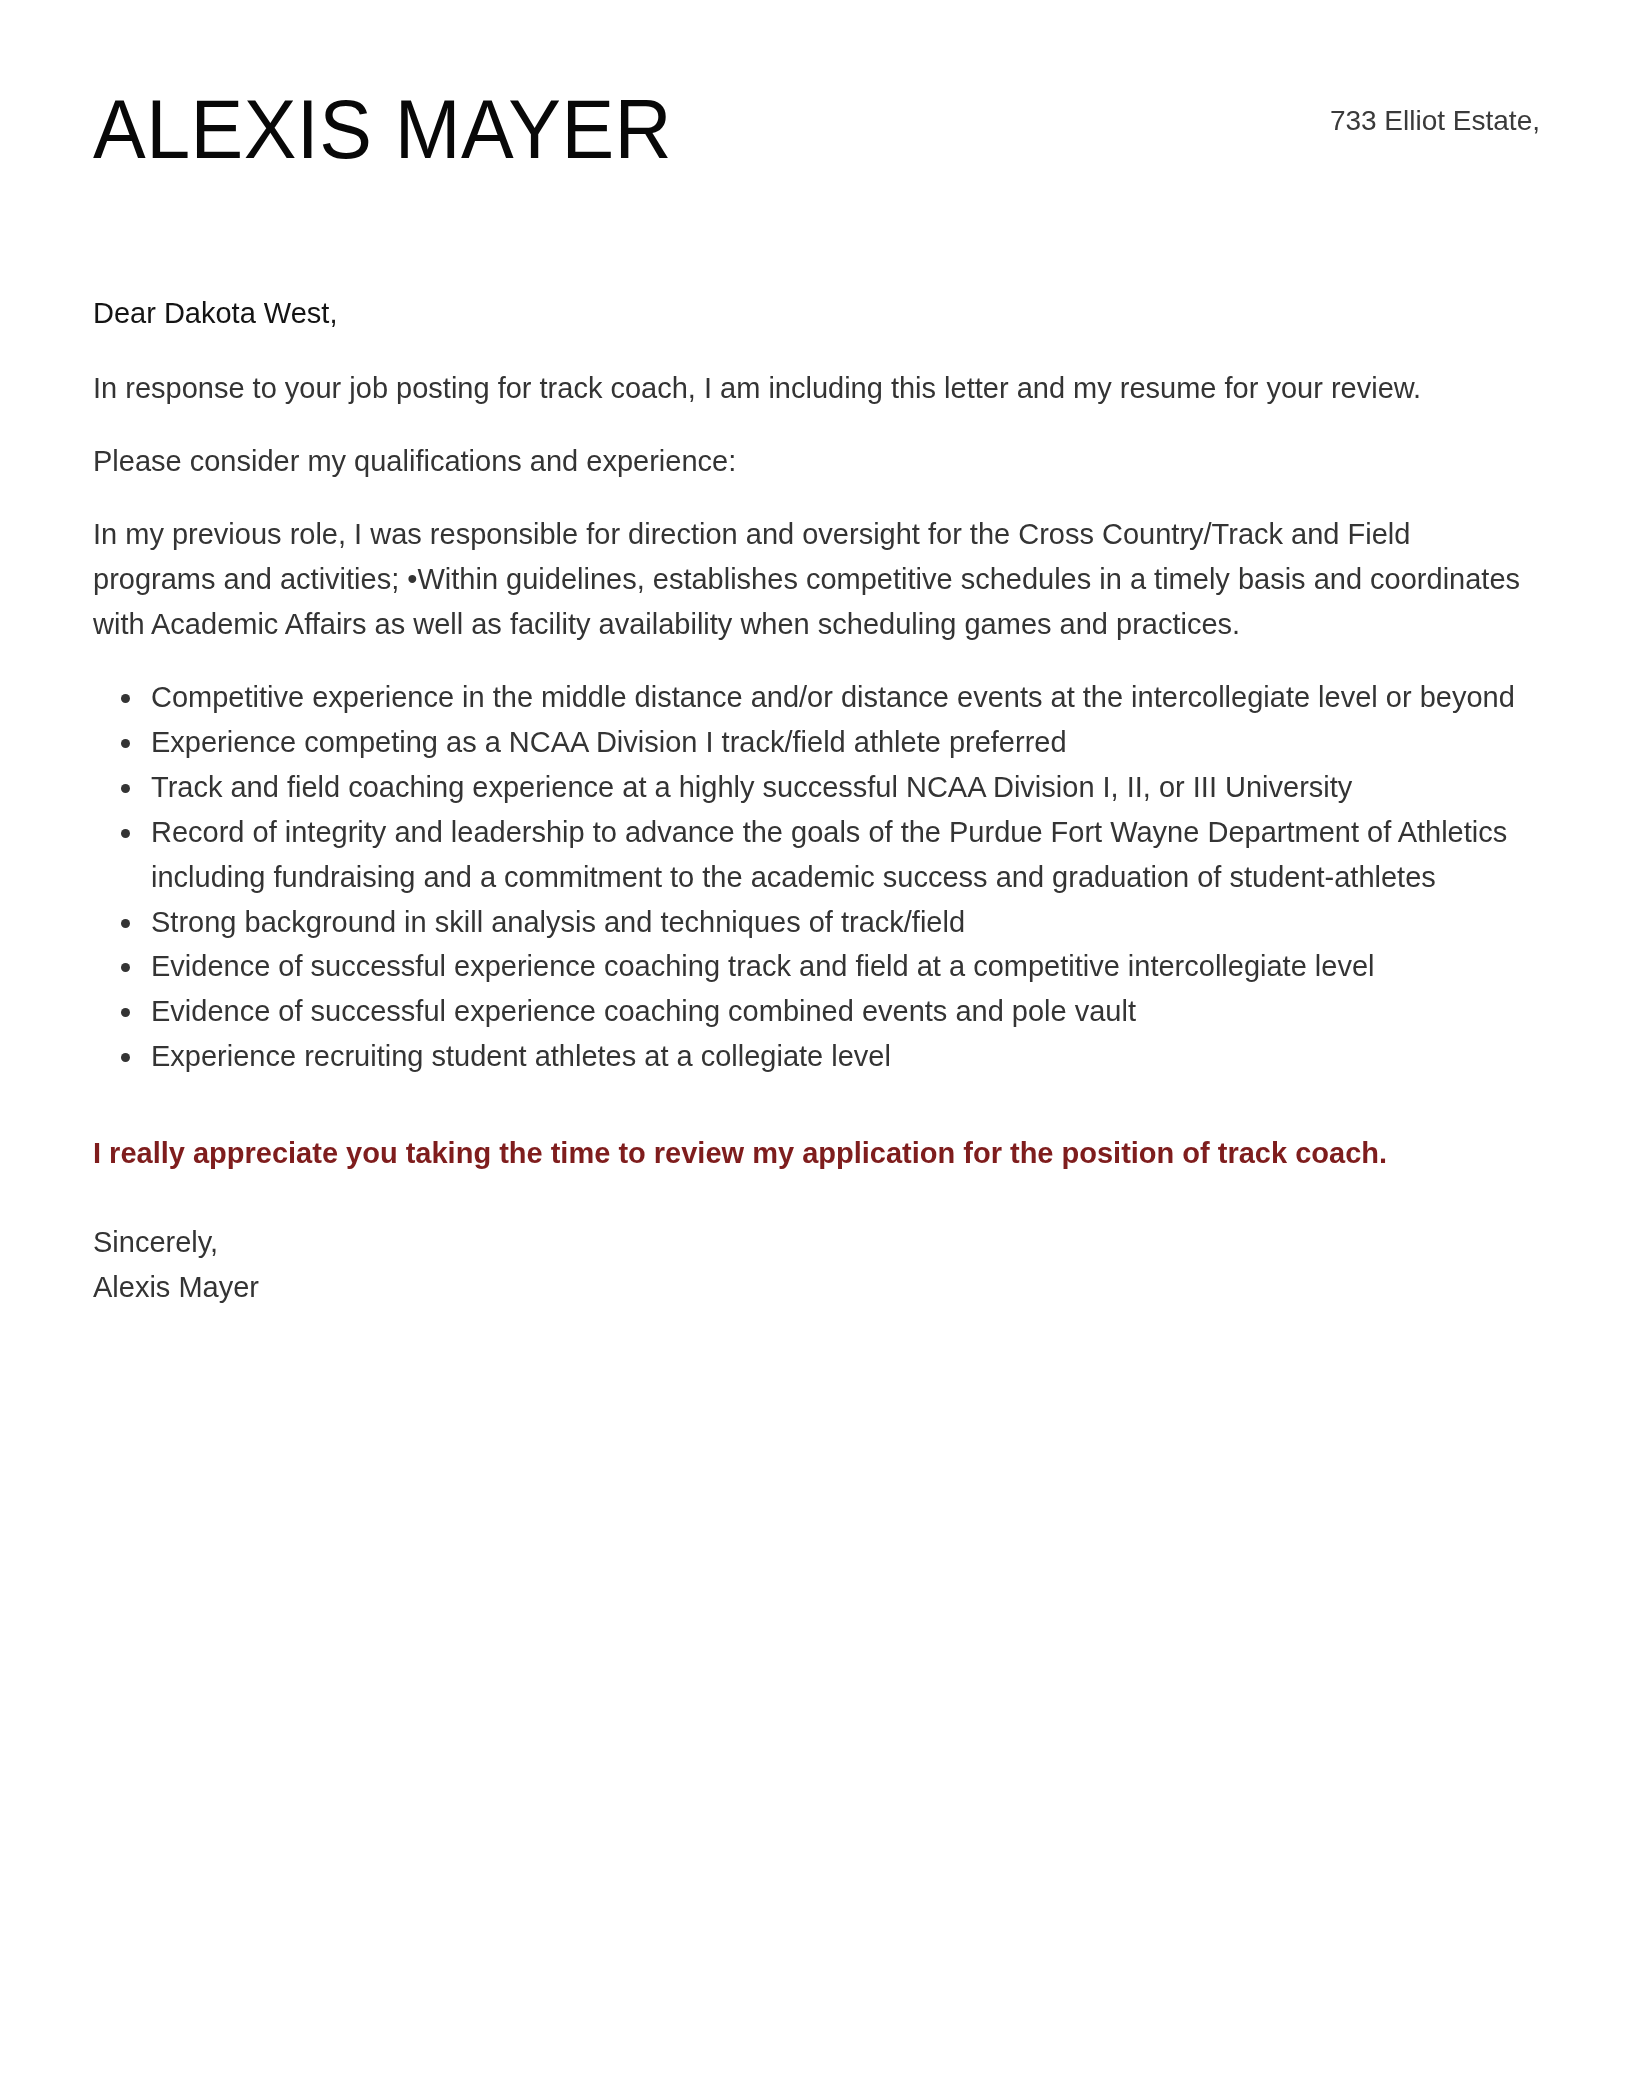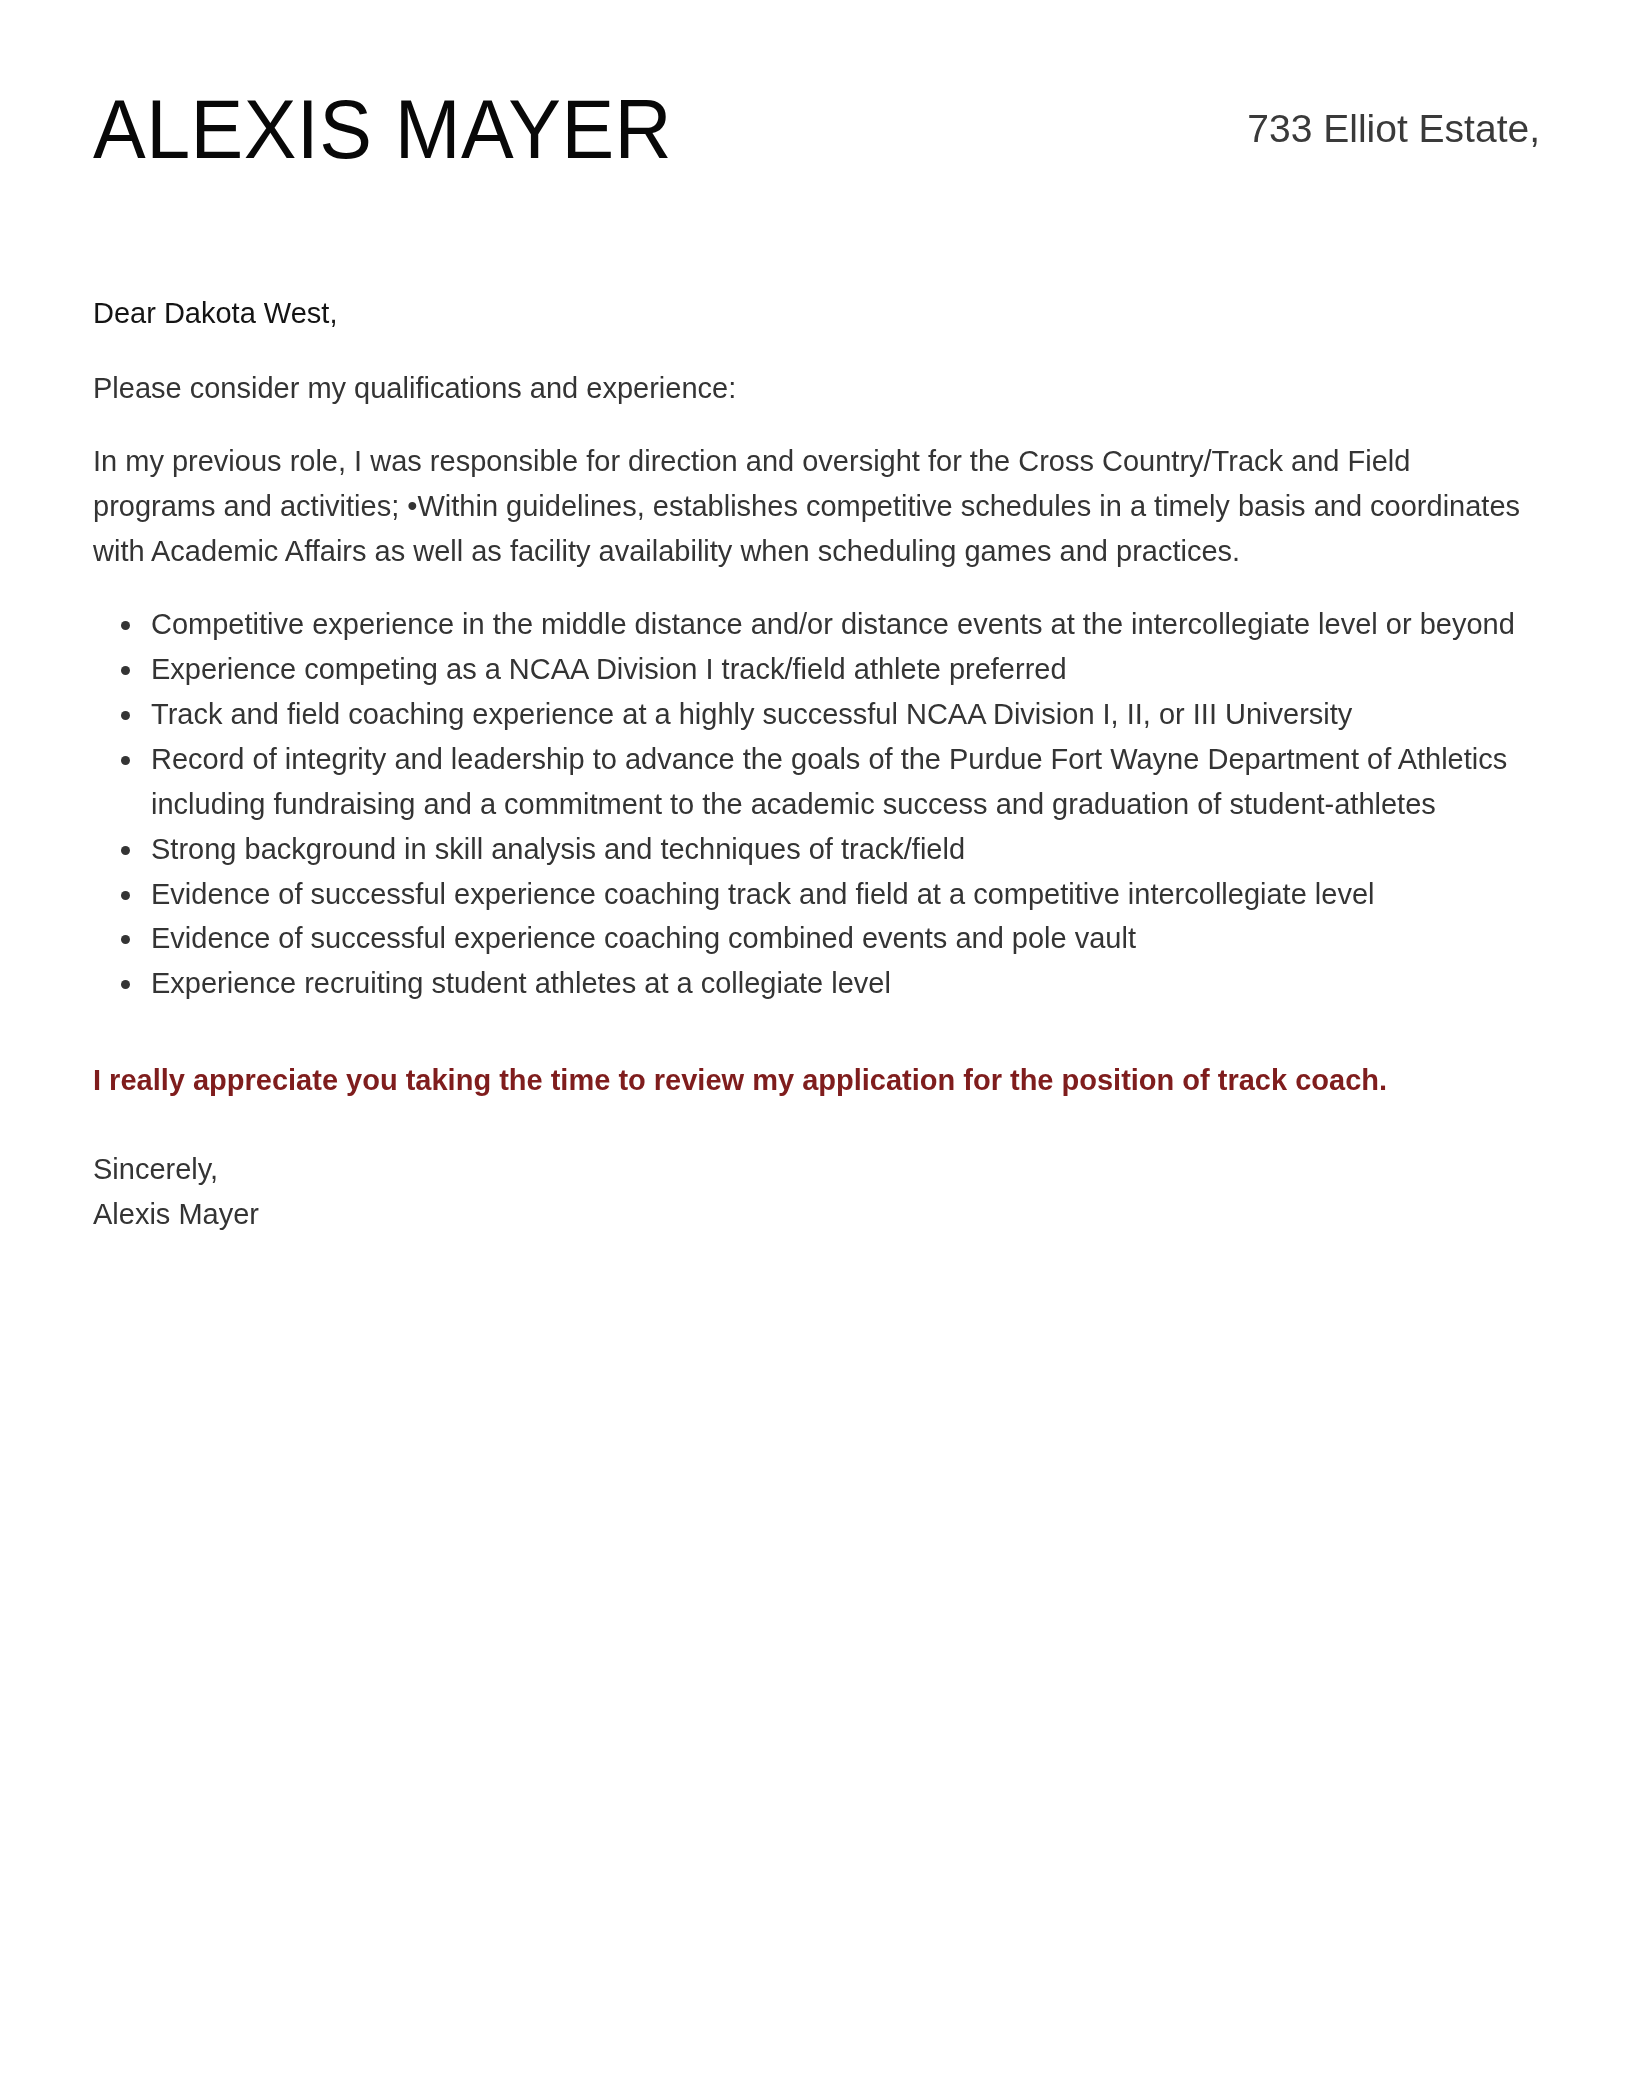--- a/index.html
+++ b/index.html
@@ -28,21 +28,21 @@
     color: #080808;
     line-height: 1.05;
     white-space: nowrap;
     transform: scaleX(0.94);
     transform-origin: left top;
   }
 
   .address {
     padding-top: 16px;
     text-align: right;
-    font-size: 39px;
+    font-size: 28px;
     line-height: 1.45;
     color: #3a3a3a;
   }
 
   .letter-body {
     margin-top: 118px;
     font-size: 29px;
     line-height: 1.55;
     color: #343434;
     max-width: 1450px;
@@ -81,20 +81,21 @@
     <h1 class="name">ALEXIS MAYER</h1>
     <div class="address">
       <div>733 Elliot Estate,</div>
     </div>
   </header>
 
   <main class="letter-body">
 
     <p class="salutation">Dear Dakota West,</p>
 
+    <p class="para">In response to your job posting for track coach, I am including this letter and my resume for your review.</p>
 
     <p class="para">Please consider my qualifications and experience:</p>
 
     <p class="para">In my previous role, I was responsible for direction and oversight for the Cross Country/Track and Field programs and activities; •Within guidelines, establishes competitive schedules in a timely basis and coordinates with Academic Affairs as well as facility availability when scheduling games and practices.</p>
 
     <ul class="quals">
         <li>Competitive experience in the middle distance and/or distance events at the intercollegiate level or beyond</li>
         <li>Experience competing as a NCAA Division I track/field athlete preferred</li>
         <li>Track and field coaching experience at a highly successful NCAA Division I, II, or III University</li>
         <li>Record of integrity and leadership to advance the goals of the Purdue Fort Wayne Department of Athletics including fundraising and a commitment to the academic success and graduation of student-athletes</li>

